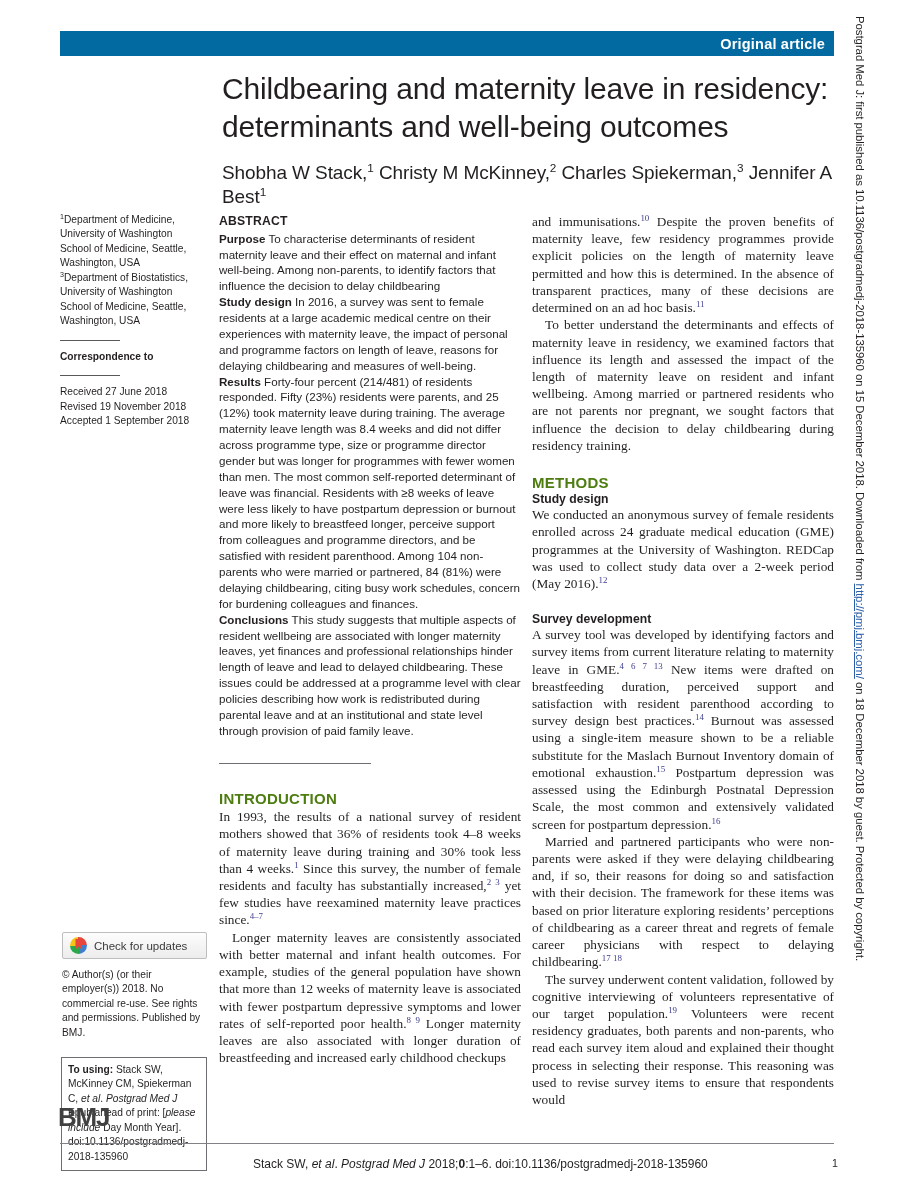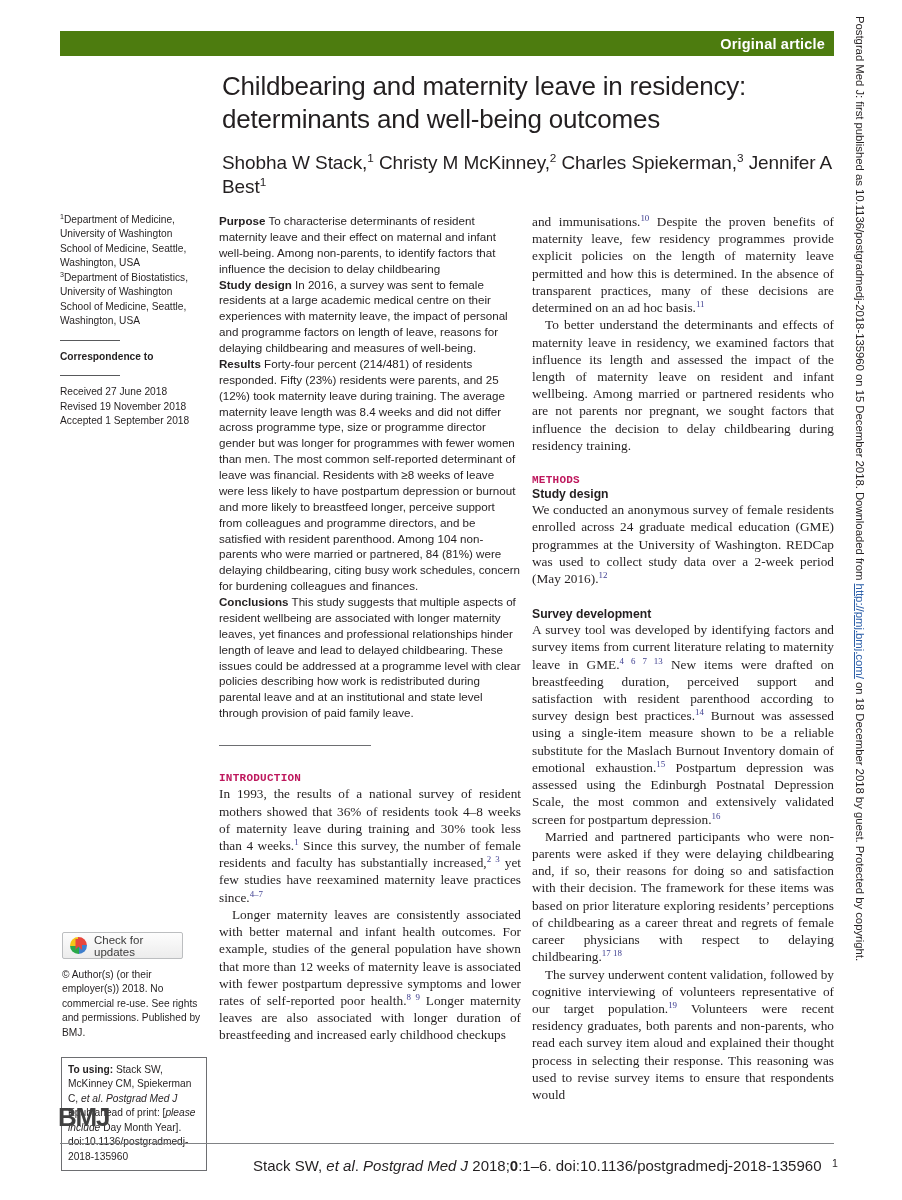--- a/index.html
+++ b/index.html
@@ -12,21 +12,21 @@
     position: relative;
     font-family: "Liberation Sans", sans-serif;
     overflow: hidden;
   }
 
   
   #header-bar {
     position: absolute;
     left: 60px; top: 31px;
     width: 774px; height: 25px;
-    background: #4d7c0f;
+    background: #0369a1;
   }
   #header-bar .label {
     position: absolute;
     right: 9px; top: 50%;
     transform: translateY(-50%);
     color: #ffffff;
     font-size: 14.5px;
     font-weight: bold;
     letter-spacing: .2px;
     font-family: "Liberation Sans", sans-serif;
@@ -34,21 +34,21 @@
 
   
   #title-block {
     position: absolute;
     left: 222px; top: 70px;
     width: 612px;
   }
   #article-title {
     margin: 0;
     font-family: "Liberation Sans", sans-serif;
-    font-size: 26px;
+    font-size: 30px;
     font-weight: normal;
     line-height: 1.28;
     color: #231f20;
     letter-spacing: -0.2px;
   }
   #author-line {
     margin: 14px 0 0 0;
     font-size: 19px;
     color: #231f20;
     line-height: 1.3;
@@ -76,21 +76,21 @@
     background: #58595b;
     margin: 11px 0 9px 0;
   }
   .side-bold { font-weight: bold; }
   #dates-block p { margin: 0; }
 
   
   #crossmark {
     position: absolute;
     left: 62px; top: 932px;
-    width: 121px; height: 27px;
+    width: 145px; height: 27px;
     border: 1px solid #bcbec0;
     border-radius: 2px;
     background: linear-gradient(180deg,#fdfdfd 0%, #ececec 100%);
     display: flex;
     align-items: center;
     padding-left: 7px;
     gap: 7px;
   }
   #crossmark .cm-icon {
     width: 17px; height: 17px;
@@ -187,25 +187,25 @@
   .body-serif p.ind { text-indent: 13px; }
   .body-serif sup.ref {
     color: #3d3d8f;
     font-size: 67%;
     vertical-align: super;
     line-height: 0;
     font-family: "Liberation Serif", serif;
   }
   h2.sec-head {
     margin: 0 0 1px 0;
-    font-family: Liberation Mono, monospace;
-    font-size: 11px;
+    font-family: Liberation Sans, sans-serif;
+    font-size: 15px;
     font-weight: bold;
     letter-spacing: .25px;
-    color: #be185d;
+    color: #4d7c0f;
   }
   h3.sub-head {
     margin: 0 0 0px 0;
     font-family: "Liberation Sans", sans-serif;
     font-size: 12.2px;
     font-weight: bold;
     color: #231f20;
   }
   .gap-md { height: 20px; }
 
@@ -222,21 +222,21 @@
     font-family: "Liberation Sans", sans-serif;
     font-size: 26px;
     font-weight: bold;
     color: #404040;
     letter-spacing: -1.2px;
   }
   #footer-cite {
     position: absolute;
     left: 253px; top: 1157px;
     font-family: "Liberation Sans", sans-serif;
-    font-size: 15px;
+    font-size: 12px;
     color: #231f20;
   }
   #footer-cite i { font-style: italic; }
   #footer-cite b { font-weight: bold; }
   #page-num {
     position: absolute;
     right: 64px; top: 1157px;
     font-family: "Liberation Sans", sans-serif;
     font-size: 10.6px;
     color: #231f20;
@@ -302,20 +302,21 @@
   <p>© Author(s) (or their employer(s)) 2018. No commercial re-use. See rights and permissions. Published by BMJ.</p>
 </div>
 
 <div id="cite-box">
   <p><b>To using:</b><span> Stack SW, McKinney CM, Spiekerman C, </span><i>et al</i><span>. </span><i>Postgrad Med J</i><span> Epub ahead of print: [</span><i>please include</i><span> Day Month Year]. doi:10.1136/postgradmedj-2018-135960</span></p>
 </div>
 
 <div class="col" id="col-left">
 
   <div id="abstract">
+    <h2>ABSTRACT</h2>
     <p><span class="lbl">Purpose</span><span>  To characterise determinants of resident maternity leave and their effect on maternal and infant well-being. Among non-parents, to identify factors that influence the decision to delay childbearing</span></p>
     <p><span class="lbl">Study design</span><span>  In 2016, a survey was sent to female residents at a large academic medical centre on their experiences with maternity leave, the impact of personal and programme factors on length of leave, reasons for delaying childbearing and measures of well-being.</span></p>
     <p><span class="lbl">Results</span><span>  Forty-four percent (214/481) of residents responded. Fifty (23%) residents were parents, and 25 (12%) took maternity leave during training. The average maternity leave length was 8.4 weeks and did not differ across programme type, size or programme director gender but was longer for programmes with fewer women than men. The most common self-reported determinant of leave was financial. Residents with ≥8 weeks of leave were less likely to have postpartum depression or burnout and more likely to breastfeed longer, perceive support from colleagues and programme directors, and be satisfied with resident parenthood. Among 104 non-parents who were married or partnered, 84 (81%) were delaying childbearing, citing busy work schedules, concern for burdening colleagues and finances.</span></p>
     <p><span class="lbl">Conclusions</span><span>  This study suggests that multiple aspects of resident wellbeing are associated with longer maternity leaves, yet finances and professional relationships hinder length of leave and lead to delayed childbearing. These issues could be addressed at a programme level with clear policies describing how work is redistributed during parental leave and at an institutional and state level through provision of paid family leave.</span></p>
   </div>
 
   <div class="col-rule"></div>
 
   <h2 class="sec-head">INTRODUCTION</h2>
   <div class="body-serif">

